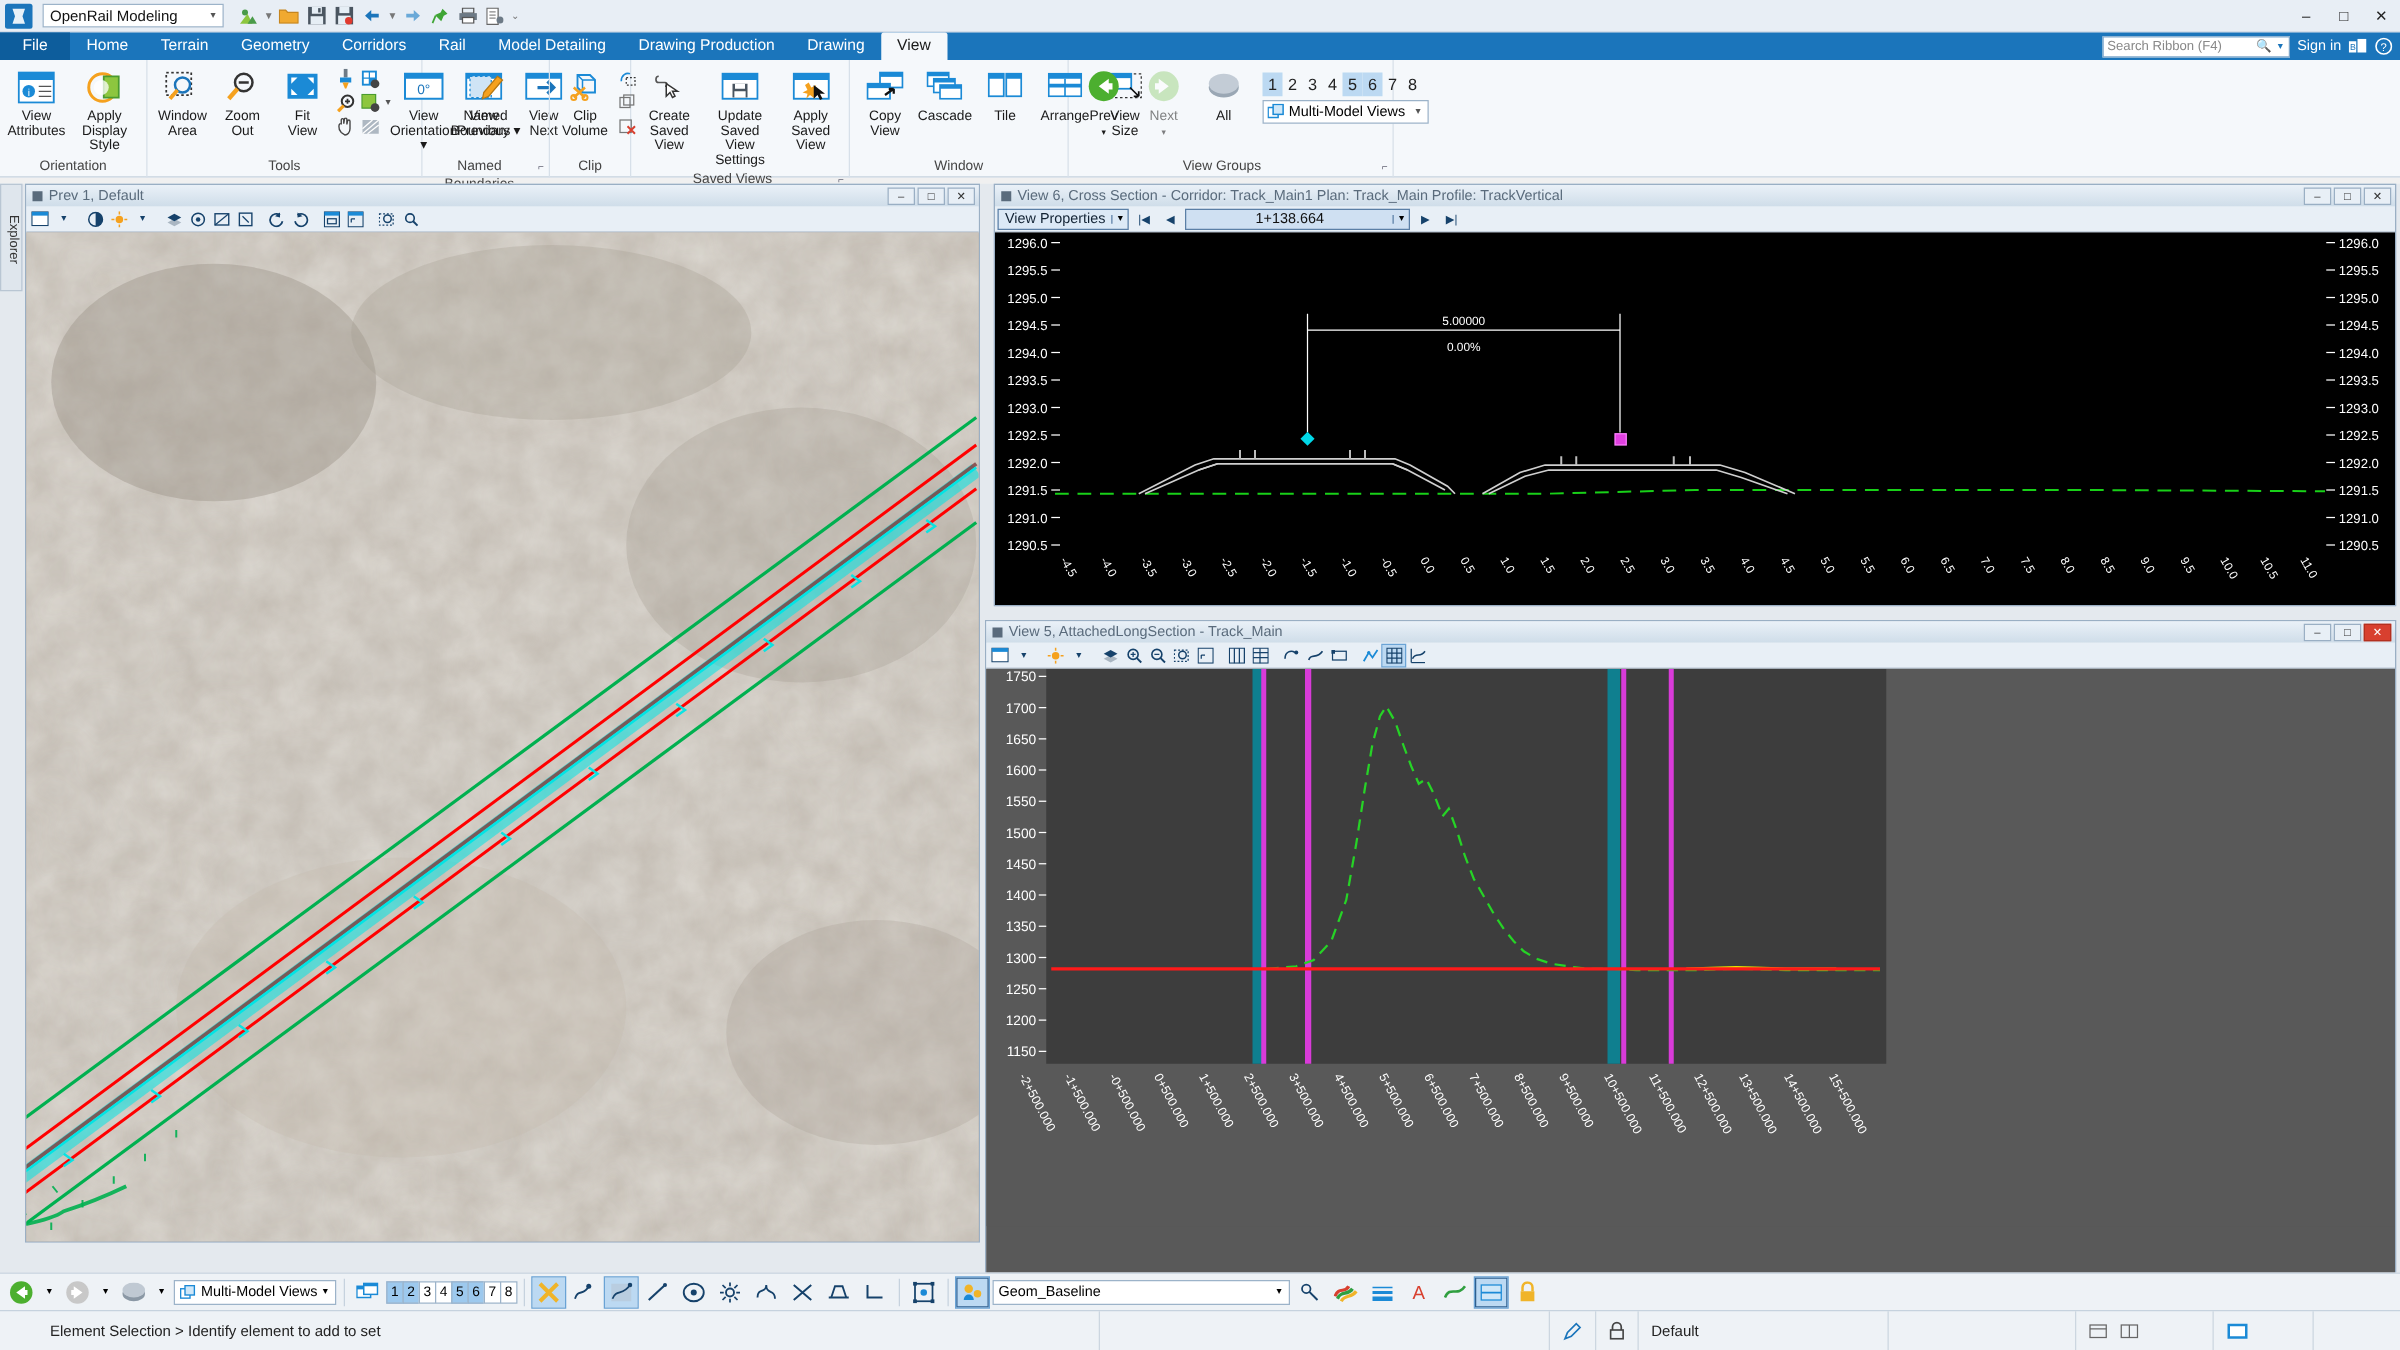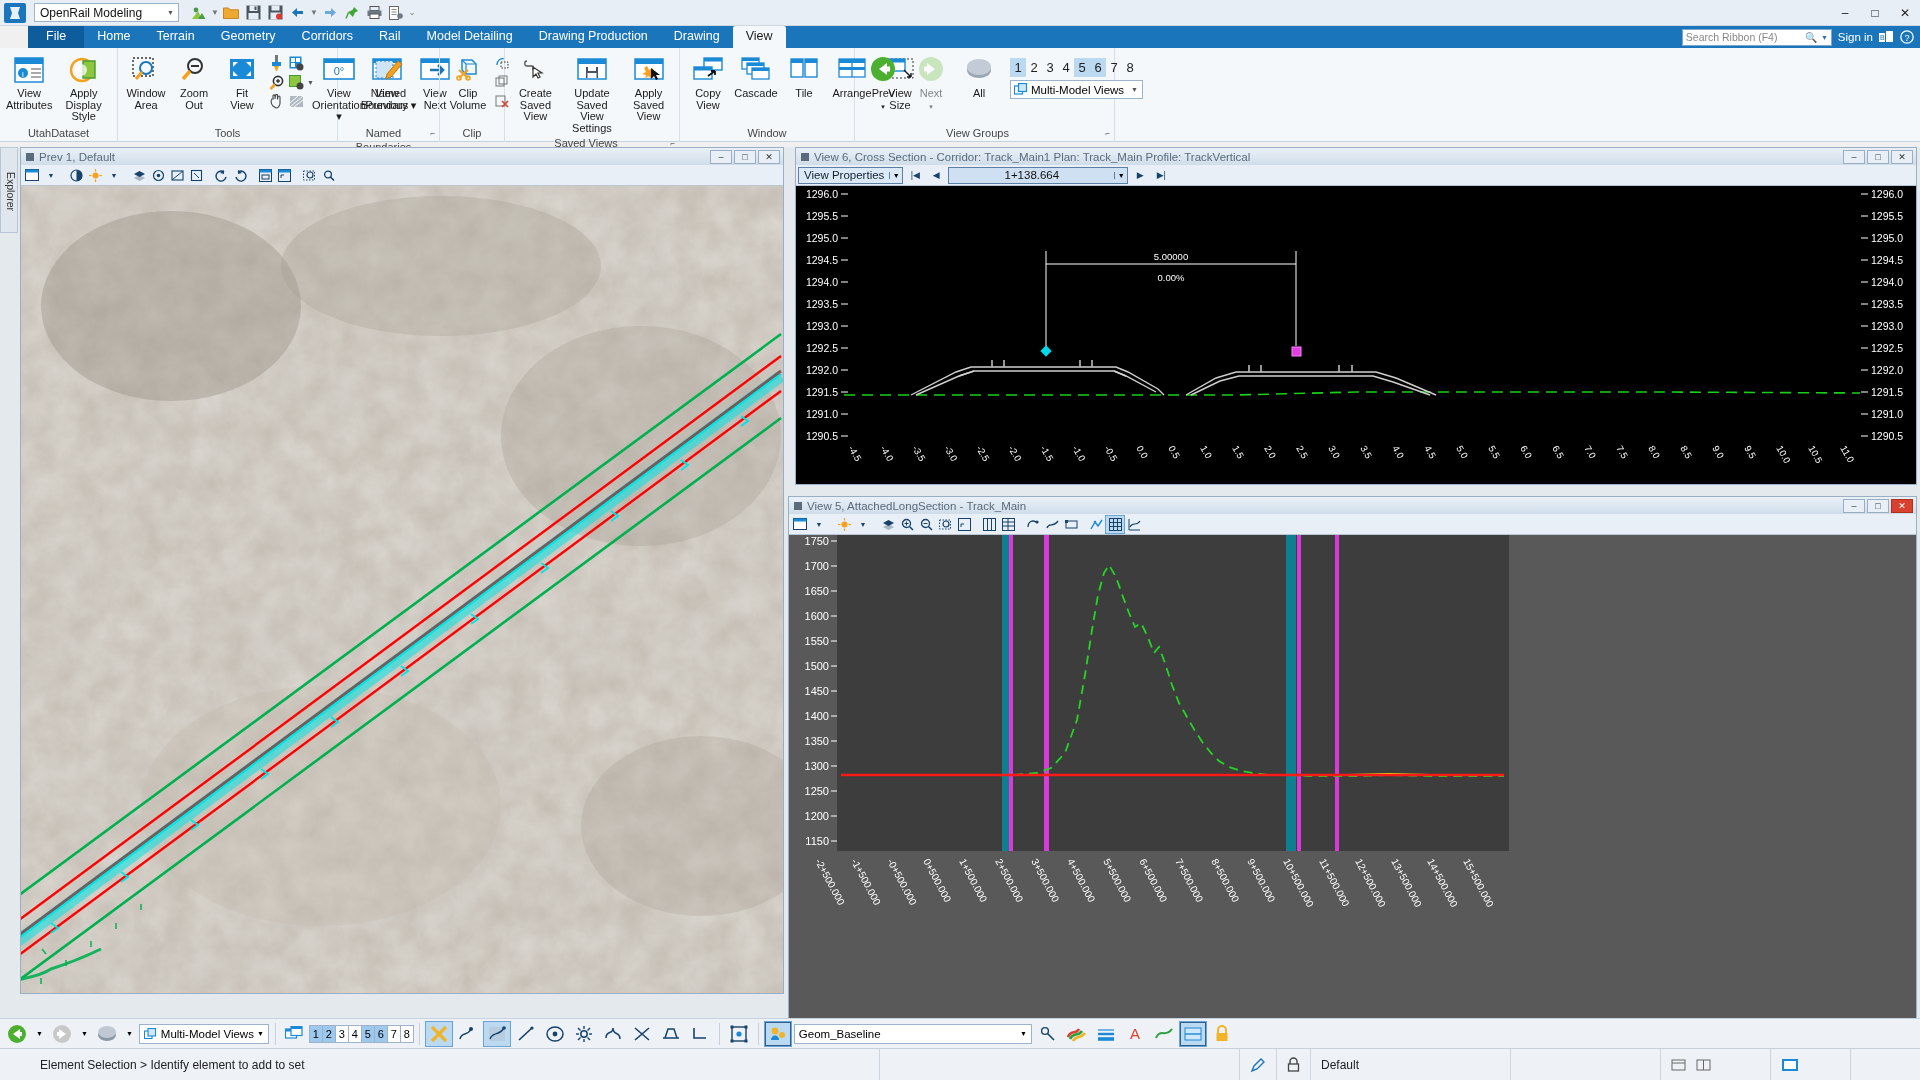--- a/index.html
+++ b/index.html
@@ -18,21 +18,21 @@
   .qicon { width:19px;height:19px; display:flex;align-items:center;justify-content:center;
      font-size:12px; line-height:1; cursor:default;}
   .qsep { font-size:8px; color:#777; }
   .tb-title { position:absolute; left:0; right:0; text-align:center; font-size:12.5px; color:#1a1a1a;
      pointer-events:none;}
   .tb-winbtns { margin-left:auto; display:flex; }
   .tb-winbtns div { width:30px;height:24px; display:flex;align-items:center;justify-content:center;
      font-size:12px; color:#222;}
 
   
-  #ribtabs { height:22px; background:#1b75bb; display:flex; align-items:flex-end; position:relative;margin-left:28px;}
+  #ribtabs { height:22px; background:#1b75bb; display:flex; align-items:flex-end; position:relative;}
   #ribtabs .tab { padding:2px 13px 3px; font-size:12.5px; color:#fff; line-height:17px; cursor:default;}
   #ribtabs .tab.file { background:#0d5d9c; font-weight:normal; padding:2px 18px 3px;}
   #ribtabs .tab.active { background:#f5f8fb; color:#1a1a1a; border-radius:2px 2px 0 0;}
   .rt-right { margin-left:auto; display:flex; align-items:center; gap:6px; padding-right:6px; height:22px;}
   .rt-search { width:150px;height:17px;background:#fff;border:1px solid #7ea7cb;display:flex;align-items:center;
      padding:0 3px; font-size:10.5px; color:#888;}
   .rt-search .mag{margin-left:auto;color:#1b75bb;font-size:10px;}
   .rt-signin { color:#fff; font-size:11.5px;}
   .rt-ico { color:#fff; font-size:12px;}
 
@@ -255,21 +255,21 @@
         <span class="bico">
           <svg width="30" height="26" viewBox="0 0 30 26">
               <circle cx="13" cy="13" r="11" fill="none" stroke="#f5a11e" stroke-width="2.4"></circle>
               <path d="M14 4 L26 4 L26 21 L14 21 Z" fill="#8dc63f" stroke="#4a9b2f" stroke-width="1.4"></path>
               <circle cx="12" cy="13" r="6" fill="#fff" opacity=".75"></circle>
             </svg>
           </span>
         <span>Apply<br>Display Style</span>
       </div>
     </div>
-    <div class="rglabel">UtahDataset</div>
+    <div class="rglabel">Orientation</div>
   </div>
 
   <div class="rgroup" style="width:220px;">
     <div class="rgbody">
       <div class="btnL" style="width:44px;">
         <span class="bico">
           <svg width="28" height="26" viewBox="0 0 28 26">
               <rect x="1" y="1" width="20" height="18" fill="none" stroke="#333" stroke-width="1.4" stroke-dasharray="2,2"></rect>
               <circle cx="14" cy="11" r="6" fill="none" stroke="#1b75bb" stroke-width="2"></circle>
               <line x1="10" y1="15" x2="4" y2="22" stroke="#f5a11e" stroke-width="3"></line>

